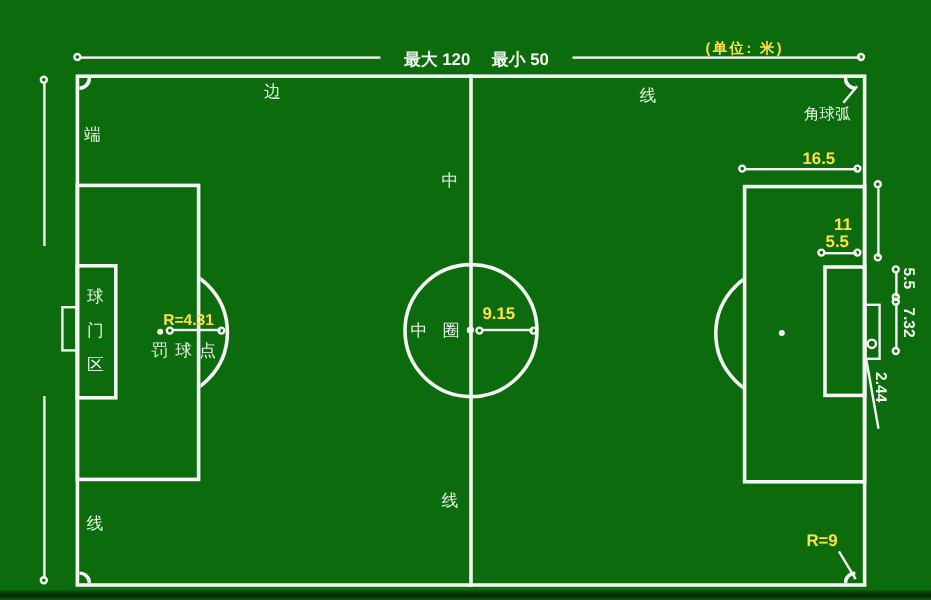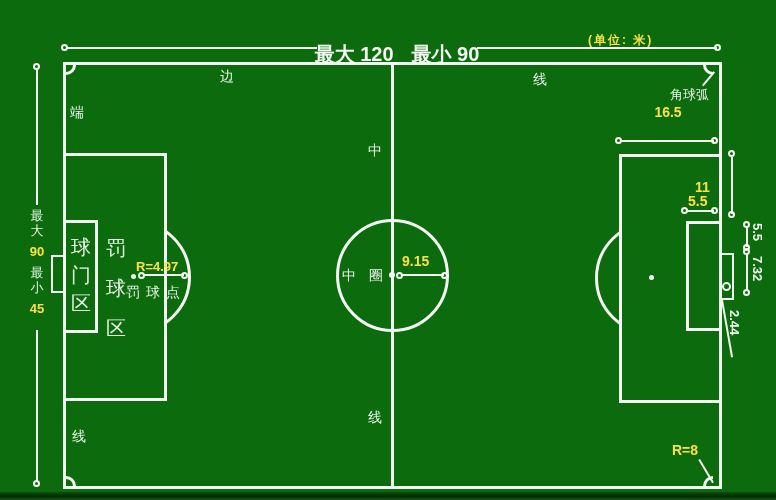--- a/index.html
+++ b/index.html
@@ -18,57 +18,51 @@
   .hl{position:absolute;height:2px;background:var(--line);}
   .vl{position:absolute;width:2px;background:var(--line);}
   .fl-v{position:absolute;width:3px;background:var(--line);}
   .mk{position:absolute;width:7px;height:7px;border:2px solid var(--line);border-radius:50%;box-sizing:border-box;}
   .dot{position:absolute;background:var(--line);border-radius:50%;}
   .box{position:absolute;border:3px solid var(--line);box-sizing:border-box;}
   .box2{position:absolute;border:2px solid var(--line);box-sizing:border-box;}
   .t{position:absolute;color:var(--text);font-size:14px;line-height:1.15;white-space:nowrap;}
   .num{font-weight:bold;color:#fde047;}
   .vtext{position:absolute;color:#f4f9f4;font-weight:bold;font-size:13px;writing-mode:vertical-rl;text-orientation:sideways;white-space:nowrap;}
-  .vchin{position:absolute;width:17px;color:var(--text);font-size:20px;text-align:center;white-space:normal;word-break:break-all;}
+  .vchin{position:absolute;width:17px;color:var(--text);font-size:14px;text-align:center;white-space:normal;word-break:break-all;}
   .rot{transform-origin:0 0;}
   .title{position:absolute;left:0;right:0;top:8px;text-align:center;color:#f2f8f2;font-size:18px;font-weight:bold;letter-spacing:10px;}
   .corner{position:absolute;width:10px;height:10px;box-sizing:border-box;}
   .clip{position:absolute;overflow:hidden;}
   .circ{position:absolute;border:3px solid var(--line);border-radius:50%;box-sizing:border-box;}
   .ldcol{position:absolute;display:flex;flex-direction:column;align-items:center;gap:6px;color:var(--text);font-size:13px;line-height:1.15;}
   .ldcol .hz{width:15px;text-align:center;word-break:break-all;}
-  .topdim-lbl{position:absolute;display:flex;justify-content:center;gap:18px;color:#f4f9f4;font-size:20px;font-weight:bold;white-space:nowrap;}
+  .topdim-lbl{position:absolute;display:flex;justify-content:center;gap:18px;color:#f4f9f4;font-size:14px;font-weight:bold;white-space:nowrap;}
   .strip{position:absolute;left:0;top:492px;width:776px;height:8px;background:linear-gradient(to bottom,var(--strip-mid) 0%,var(--strip-dark) 55%,#0e5c0e 100%);}
 </style>
 </head>
 <body>
 
 <div id="stage">
 
   <div class="t num" style="left:588px;top:34px;font-size:12px;letter-spacing:2px;">(单位: 米)</div>
 
   <div class="hl" style="left:67px;top:47px;width:250px;"></div>
   <div class="hl" style="left:477px;top:47px;width:240px;"></div>
   <div class="mk" style="left:61px;top:44px;"></div>
   <div class="mk" style="left:714px;top:44px;"></div>
   <div class="topdim-lbl" style="left:317px;top:41px;width:160px;">
     <span>最大 120</span>
-    <span>最小 90</span>
+    <span>最小 50</span>
   </div>
 
   <div class="vl" style="left:36px;top:70px;height:135px;"></div>
   <div class="vl" style="left:36px;top:330px;height:152px;"></div>
   <div class="mk" style="left:33px;top:63px;"></div>
   <div class="mk" style="left:33px;top:480px;"></div>
-  <div class="ldcol" style="left:20px;top:209px;width:34px;">
-    <div class="hz">最大</div>
-    <div class="num">90</div>
-    <div class="hz">最小</div>
-    <div class="num">45</div>
-  </div>
 
   <div class="box" style="left:63px;top:62px;width:659px;height:427px;"></div>
   <div class="fl-v" style="left:391px;top:62px;height:427px;"></div>
 
   <div class="corner" style="left:66px;top:65px;border-right:3px solid var(--line);border-bottom:3px solid var(--line);border-radius:0 0 100% 0;"></div>
   <div class="corner" style="left:703px;top:65px;border-left:3px solid var(--line);border-bottom:3px solid var(--line);border-radius:0 0 0 100%;"></div>
   <div class="corner" style="left:66px;top:476px;border-right:3px solid var(--line);border-top:3px solid var(--line);border-radius:0 100% 0 0;"></div>
   <div class="corner" style="left:703px;top:476px;border-left:3px solid var(--line);border-top:3px solid var(--line);border-radius:100% 0 0 0;"></div>
 
   <div class="circ" style="left:336px;top:219px;width:113px;height:113px;"></div>
@@ -78,41 +72,40 @@
   <div class="mk" style="left:441px;top:272px;"></div>
   <div class="t num" style="left:402px;top:253px;width:44px;text-align:left;">9.15</div>
 
   <div class="box" style="left:63px;top:153px;width:104px;height:248px;"></div>
   <div class="box" style="left:63px;top:220px;width:35px;height:113px;"></div>
   <div class="box2" style="left:51px;top:255px;width:14px;height:38px;"></div>
   <div class="clip" style="left:167px;top:218px;width:26px;height:118px;">
     <div class="circ" style="left:-90px;top:2px;width:114px;height:114px;"></div>
   </div>
   <div class="dot" style="left:131px;top:274px;width:5px;height:5px;"></div>
-  <div class="t num" style="left:136px;top:260px;font-size:13px;">R=4.97</div>
+  <div class="t num" style="left:136px;top:260px;font-size:13px;">R=4.31</div>
   <div class="mk" style="left:138px;top:272px;"></div>
   <div class="hl" style="left:144px;top:274px;width:40px;"></div>
   <div class="mk" style="left:181px;top:272px;"></div>
   <div class="t" style="left:126px;top:284px;letter-spacing:6px;">罚球点</div>
-  <div class="vchin" style="left:106px;top:228px;line-height:40px;">罚球区</div>
   <div class="vchin" style="left:71px;top:233px;line-height:28px;">球门区</div>
 
   <div class="box" style="left:619px;top:154px;width:103px;height:249px;"></div>
   <div class="box" style="left:686px;top:221px;width:36px;height:110px;"></div>
   <div class="box2" style="left:720px;top:253px;width:14px;height:47px;"></div>
   <div class="mk" style="left:722px;top:282px;width:9px;height:9px;"></div>
   <div class="clip" style="left:593px;top:220px;width:26px;height:117px;">
     <div class="circ" style="left:2px;top:1px;width:114px;height:114px;"></div>
   </div>
   <div class="dot" style="left:649px;top:275px;width:5px;height:5px;"></div>
 
   <div class="hl" style="left:621px;top:140px;width:93px;"></div>
   <div class="mk" style="left:615px;top:137px;"></div>
   <div class="mk" style="left:711px;top:137px;"></div>
-  <div class="t num" style="left:640px;top:104px;width:56px;text-align:center;">16.5</div>
+  <div class="t num" style="left:640px;top:124px;width:56px;text-align:right;">16.5</div>
 
   <div class="vl" style="left:731px;top:157px;height:57px;"></div>
   <div class="mk" style="left:728px;top:150px;"></div>
   <div class="mk" style="left:728px;top:211px;"></div>
   <div class="t num" style="left:695px;top:179px;">11</div>
 
   <div class="hl" style="left:686px;top:210px;width:28px;"></div>
   <div class="mk" style="left:681px;top:207px;"></div>
   <div class="mk" style="left:711px;top:207px;"></div>
   <div class="t num" style="left:688px;top:193px;">5.5</div>
@@ -125,21 +118,21 @@
   <div class="vl" style="left:746px;top:253px;height:38px;"></div>
   <div class="mk" style="left:743px;top:248px;"></div>
   <div class="mk" style="left:743px;top:289px;"></div>
   <div class="vtext" style="left:750px;top:256px;">7.32</div>
 
   <div class="hl rot" style="left:723px;top:300px;width:58px;transform:rotate(80deg);"></div>
   <div class="vtext" style="left:727px;top:310px;">2.44</div>
 
   <div class="t" style="left:670px;top:88px;font-size:13px;">角球弧</div>
   <div class="hl rot" style="left:702px;top:85px;width:18px;transform:rotate(-50deg);"></div>
-  <div class="t num" style="left:672px;top:442px;">R=8</div>
+  <div class="t num" style="left:672px;top:442px;">R=9</div>
   <div class="hl rot" style="left:700px;top:459px;width:27px;transform:rotate(59deg);"></div>
 
   <div class="t" style="left:70px;top:104px;">端</div>
   <div class="t" style="left:72px;top:428px;">线</div>
   <div class="t" style="left:220px;top:68px;">边</div>
   <div class="t" style="left:533px;top:71px;">线</div>
   <div class="t" style="left:368px;top:142px;">中</div>
   <div class="t" style="left:368px;top:409px;">线</div>
   <div class="t" style="left:342px;top:267px;">中</div>
   <div class="t" style="left:369px;top:267px;">圈</div>

